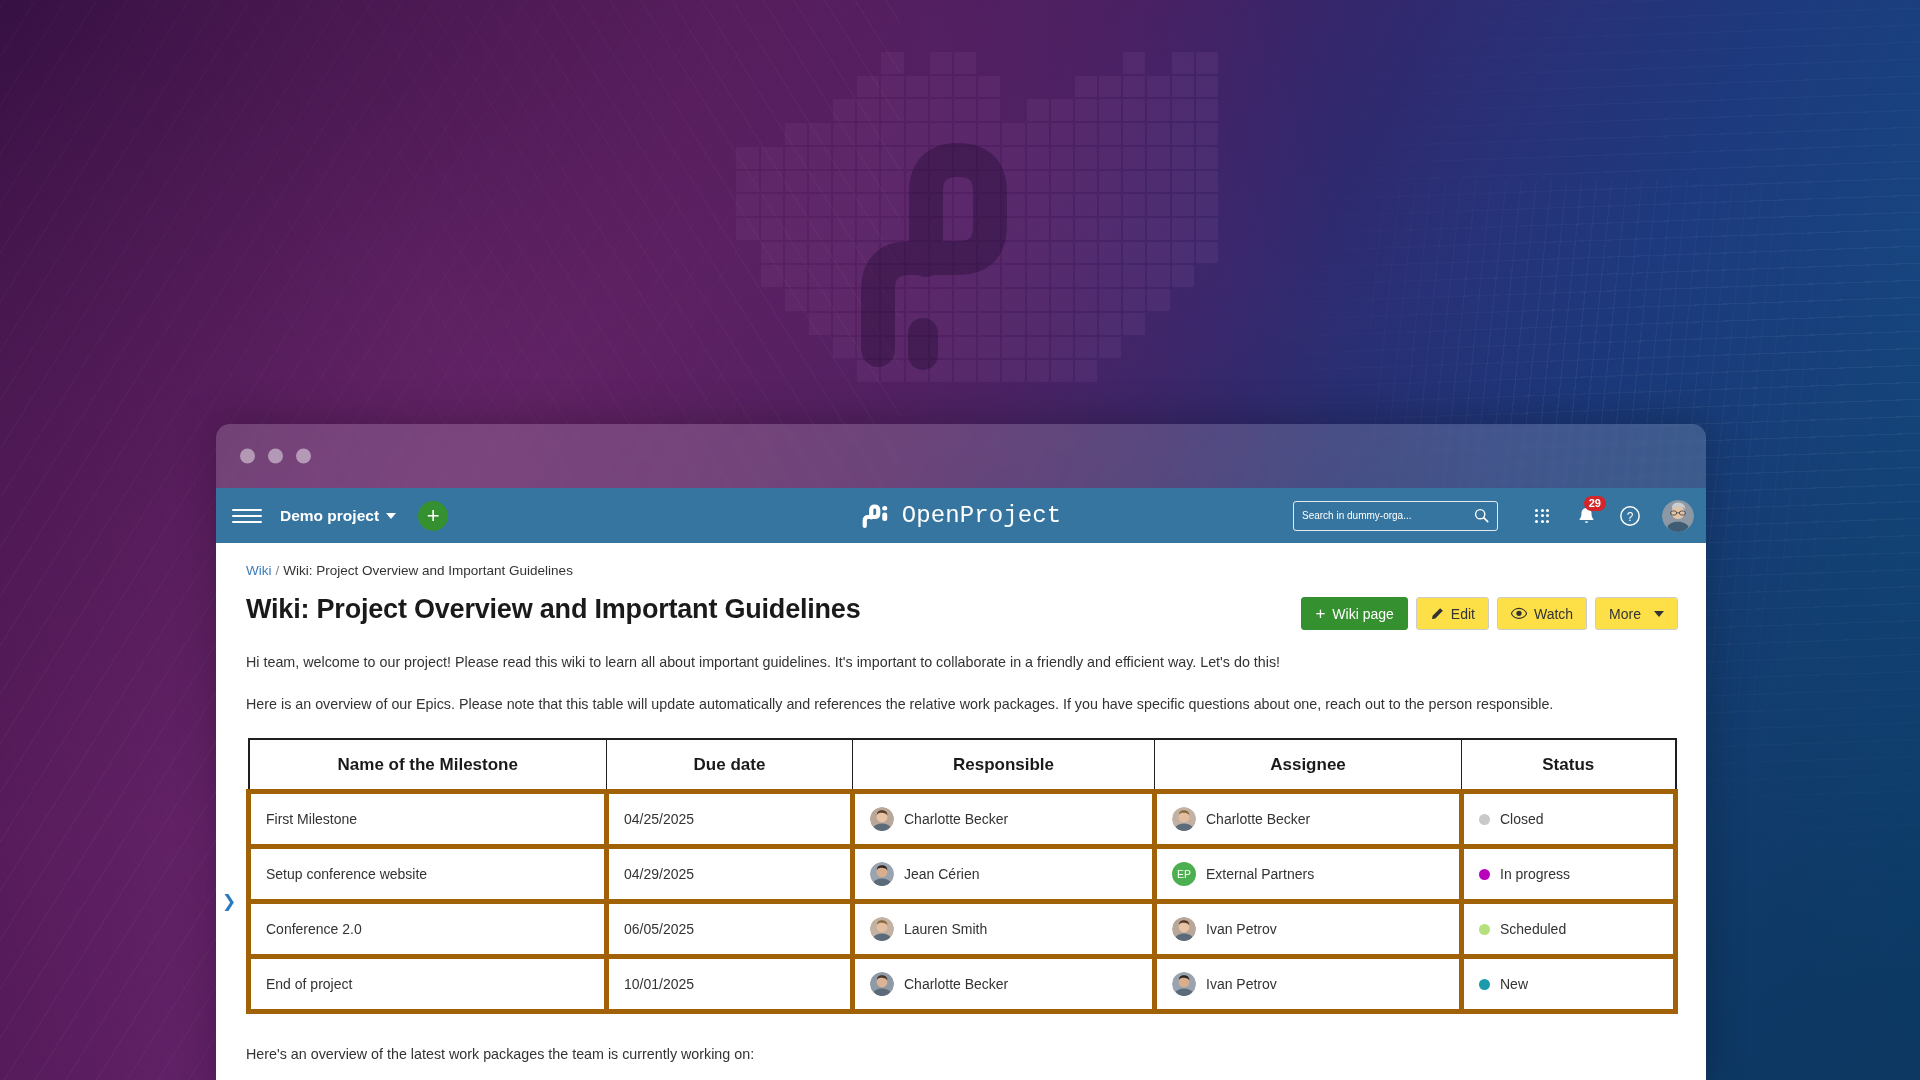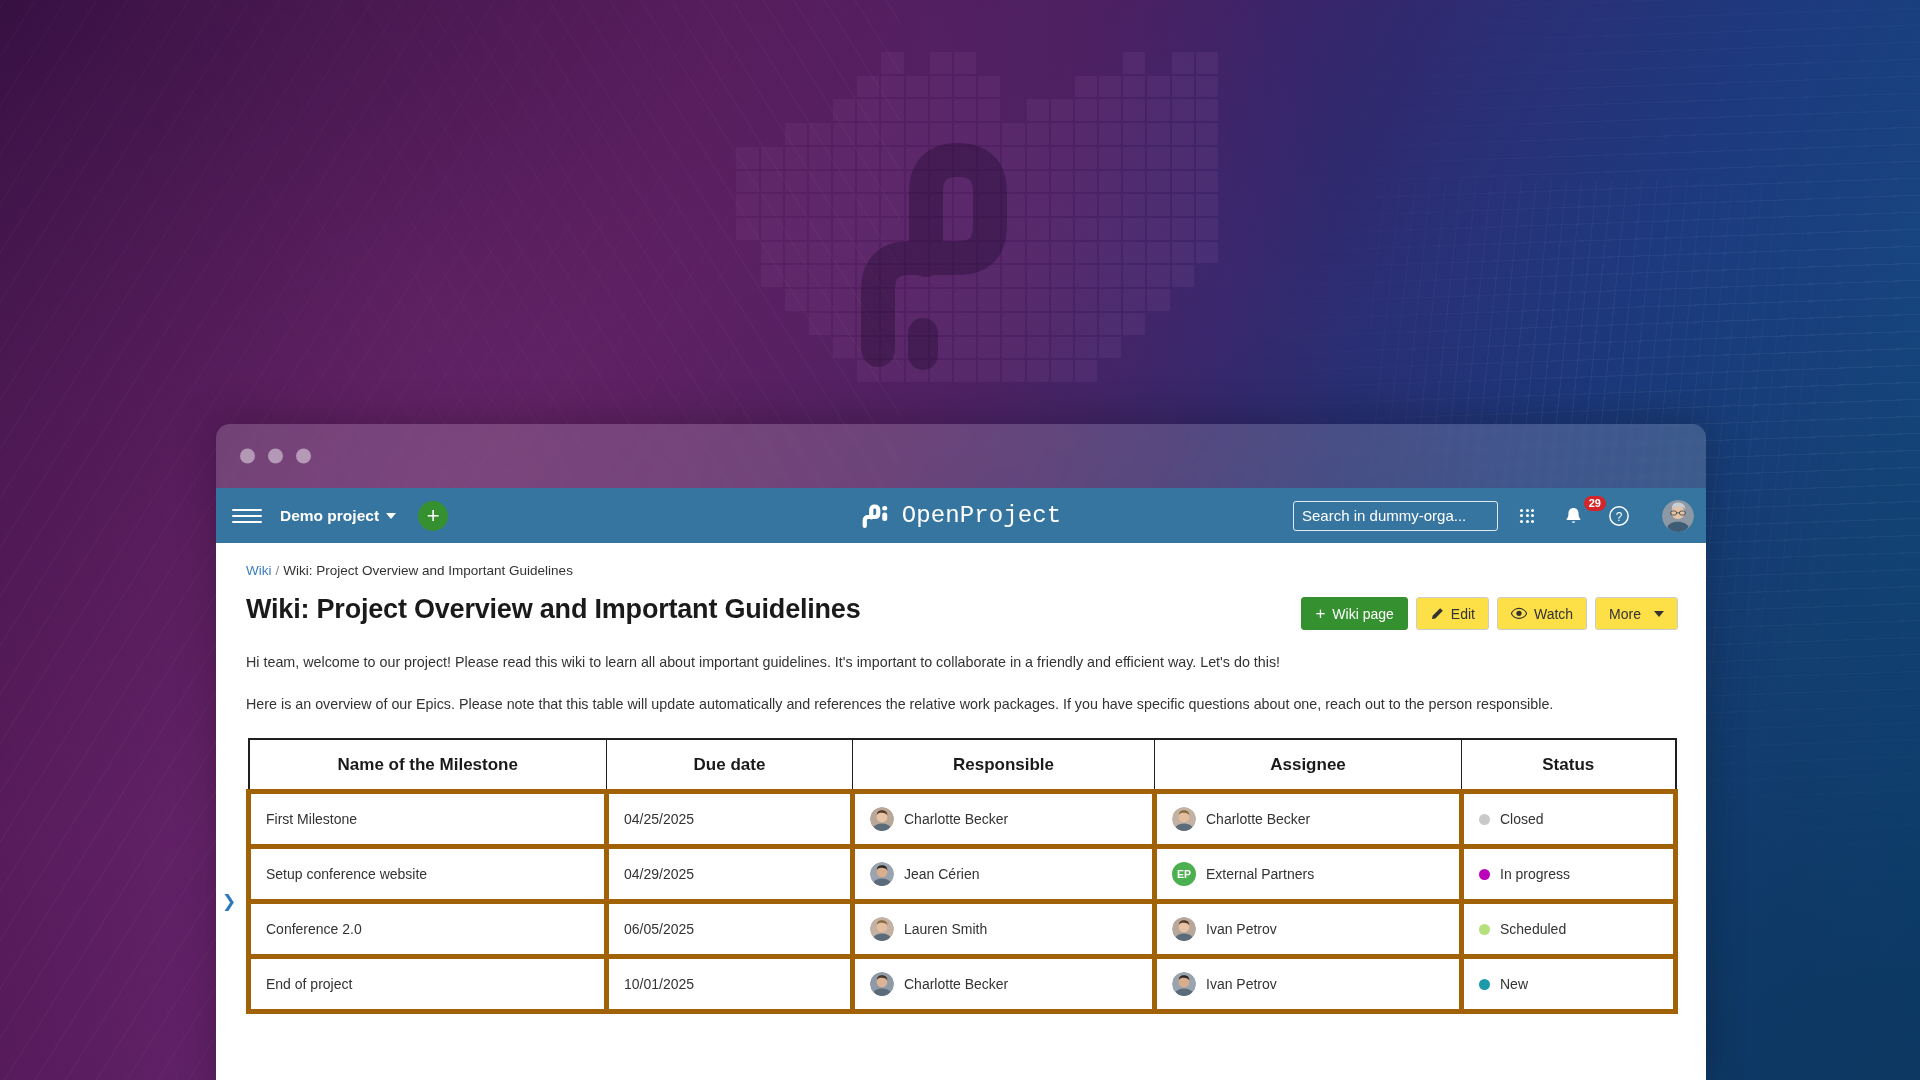--- a/index.html
+++ b/index.html
@@ -149,25 +149,25 @@
     font-size: 22px; line-height:1; cursor:pointer; font-weight:300;
   }
   .op-logo { position:absolute; left:50%; transform:translateX(-50%); display:flex; align-items:center; gap:11px; color:#fff;font-family:Liberation Mono, monospace; }
   .op-logo .txt { font-size: 24px; letter-spacing:.1px; font-weight:400; }
   .top-right { margin-left:auto; display:flex; align-items:center; gap:0; padding-right: 12px; }
   .search-box {
     width: 205px; height: 30px; border:1px solid rgba(255,255,255,.85); border-radius:3px;
     display:flex; align-items:center; padding: 0 8px; margin-right: 22px; cursor:text;
   }
   .search-box input {
-    flex:1; background:transparent; border:0; outline:0; color:#fff; font-size:15px;
+    flex:1; background:transparent; border:0; outline:0; color:#fff; font-size:10px;
     font-family:"Liberation Sans", sans-serif;
   }
   .search-box input::placeholder { color:#fff; opacity:1; }
-  .ticon { width: 44px; height:44px; display:flex; align-items:center; justify-content:flex-start; position:relative; cursor:pointer; color:#fff; }
+  .ticon { width: 44px; height:44px; display:flex; align-items:center; justify-content:center; position:relative; cursor:pointer; color:#fff; }
   .grid-icon { display:grid; grid-template-columns:repeat(3,3px); grid-template-rows:repeat(3,3px); gap:2.5px; }
   .grid-icon i { background:#fff; border-radius:50%; width:3px;height:3px; display:block; }
   .badge {
     position:absolute; top:2px; right:2px; background:#d3262a; color:#fff;
     font-size:11px; font-weight:700; border-radius:9px; padding:1px 5px; line-height:1.25;
   }
   .avatar-top { width:32px;height:32px;border-radius:50%; margin-left:10px; overflow:hidden; cursor:pointer; }
 
   
   #content { flex:1; position:relative; overflow:hidden; background:#fff; display:flex; }
@@ -205,21 +205,21 @@
   table.milestones th, table.milestones td { border: 5px solid #a16207; }
   table.milestones thead th {
     border-color:#1f1f1f; border-width: 2px 1px; font-size:17px; font-weight:700; color:#1a1a1a;
     height: 53px; text-align:center; background:#fff;
   }
   table.milestones thead th:first-child { border-left-width:2px;margin-left:42px; }
   table.milestones thead th:last-child { border-right-width:2px; }
   table.milestones tbody td { height: 55px; padding: 0 15px; vertical-align:middle; }
   .cellflex { display:flex; align-items:center; gap:10px; }
   .av { width:24px;height:24px;border-radius:50%; flex:none; overflow:hidden; }
-  .av.initials { background:#4caf50; color:#fff; font-size:10.5px; font-weight:700; display:flex; align-items:center; justify-content:center; }
+  .av.initials { background:#4caf50; color:#fff; font-size:10.5px; font-weight:400; display:flex; align-items:center; justify-content:center; }
   .statusdot { width:11px;height:11px;border-radius:50%; flex:none; display:inline-block; }
 
   
   .c1 { width: 358px; } .c2 { width: 246px; } .c3 { width: 302px; }
   .c4 { width: 307px; } .c5 { width: 214px; }
 </style>
 </head>
 <body>
 
 <div id="hero">
@@ -823,16 +823,17 @@
                 <td>
                   <div class="cellflex">
                     <span class="statusdot" style="background:#1a9aaa"></span>
                     <span>New</span>
                   </div>
                 </td>
               </tr>
             </tbody>
         </table>
 
+        <p class="para para3">Here's an overview of the latest work packages the team is currently working on:</p>
       </div>
     </div>
   </div>
 </div>
 
 </body></html>

